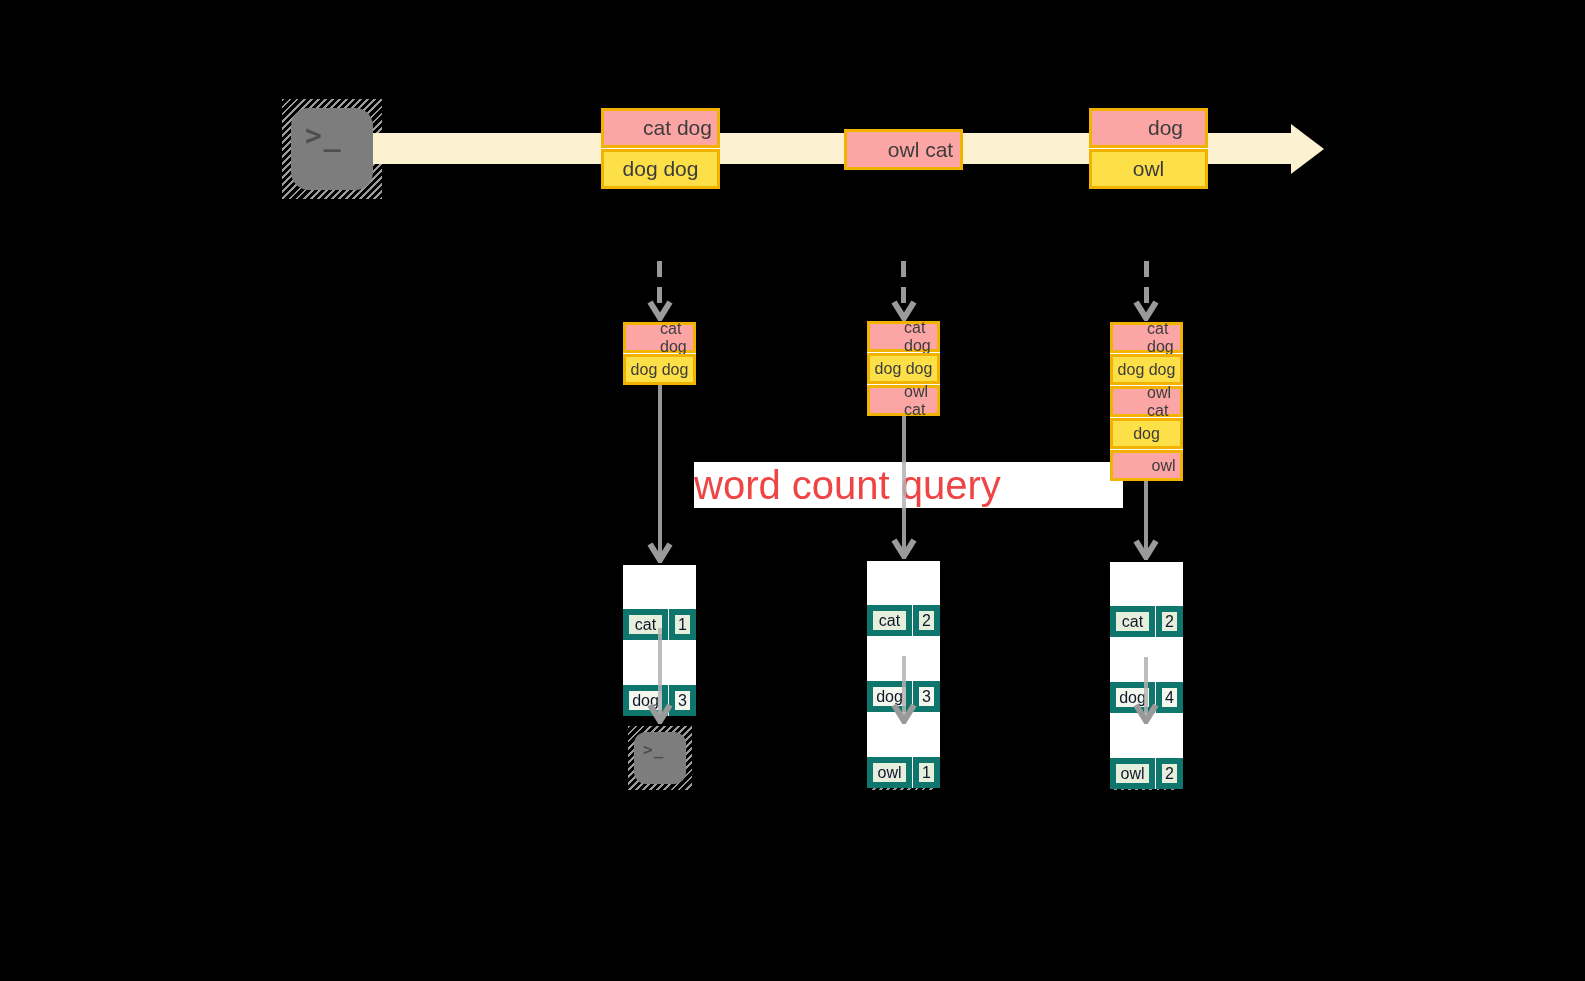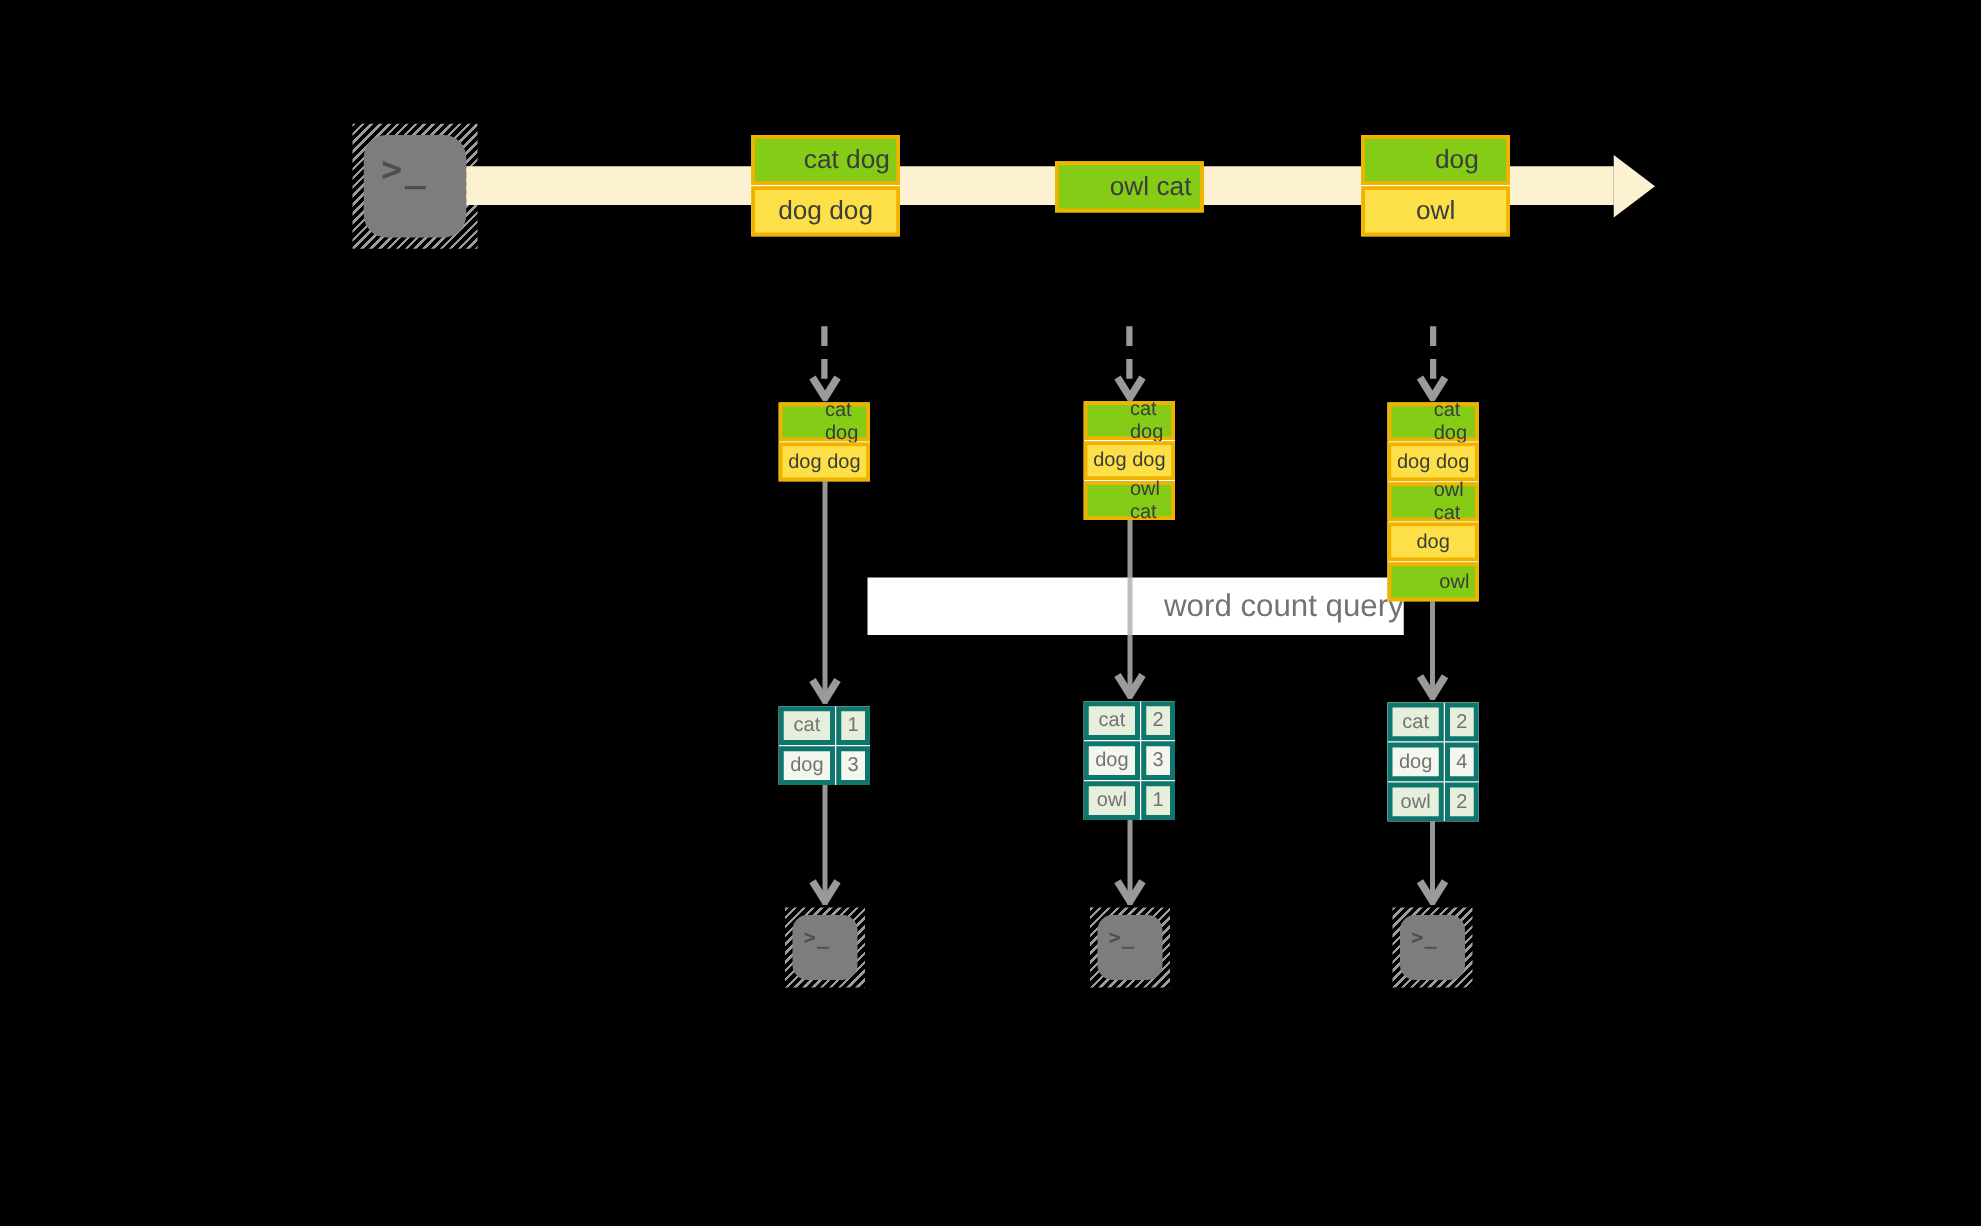--- a/index.html
+++ b/index.html
@@ -37,44 +37,44 @@
   
   .obox{display:flex;flex-direction:column;gap:1px;background:#fff;z-index:3;}
   .ocell{
     box-sizing:border-box;border:3px solid #f1b200;
     display:flex;align-items:center;justify-content:center;
     color:#3c3c3c;
   }
   .ocell.big{height:40px;font-size:21px;}
   .ocell.one{height:41px;font-size:21px;}
   .ocell.sm{height:31px;font-size:16px;}
-  .fa{background:#84cc16;padding-left:34px;}
+  .fa{background:#fca5a5;padding-left:34px;}
   .fb{background:#fde047;}
 
   
   .dline{
     width:5px;z-index:4;
     background:repeating-linear-gradient(to bottom,#9a9a9a 0 16px,transparent 16px 26px);
   }
   .sline{width:4px;background:rgba(178,178,178,0.85);z-index:4;}
   .vhead{z-index:4;}
 
   
   .banner{
-    background:#fff;z-index:2;display:flex;align-items:center;justify-content:flex-end;
-    color:#737373;font-size:25px;
+    background:#fff;z-index:2;display:flex;align-items:center;justify-content:flex-start;
+    color:#ef4444;font-size:40px;
   }
 
   
   .gtable{display:flex;flex-direction:column;gap:1px;background:#fff;z-index:3;}
   .grow{display:flex;gap:1px;}
   .gcell{
-    box-sizing:border-box;border:4px solid #0f766e;height:31px;
+    box-sizing:border-box;border:6px solid #0f766e;height:31px;
     display:flex;align-items:center;justify-content:center;
-    font-size:16px;color:#737373;
+    font-size:16px;color:#0f172a;margin-top:44px;
   }
   .gword{width:45px;}
   .gnum{width:27px;}
   .ga{background:#e6eedc;}
   .gb{background:#f3f7ee;}
 </style>
 </head>
 <body>
 
 <div class="canvas">

